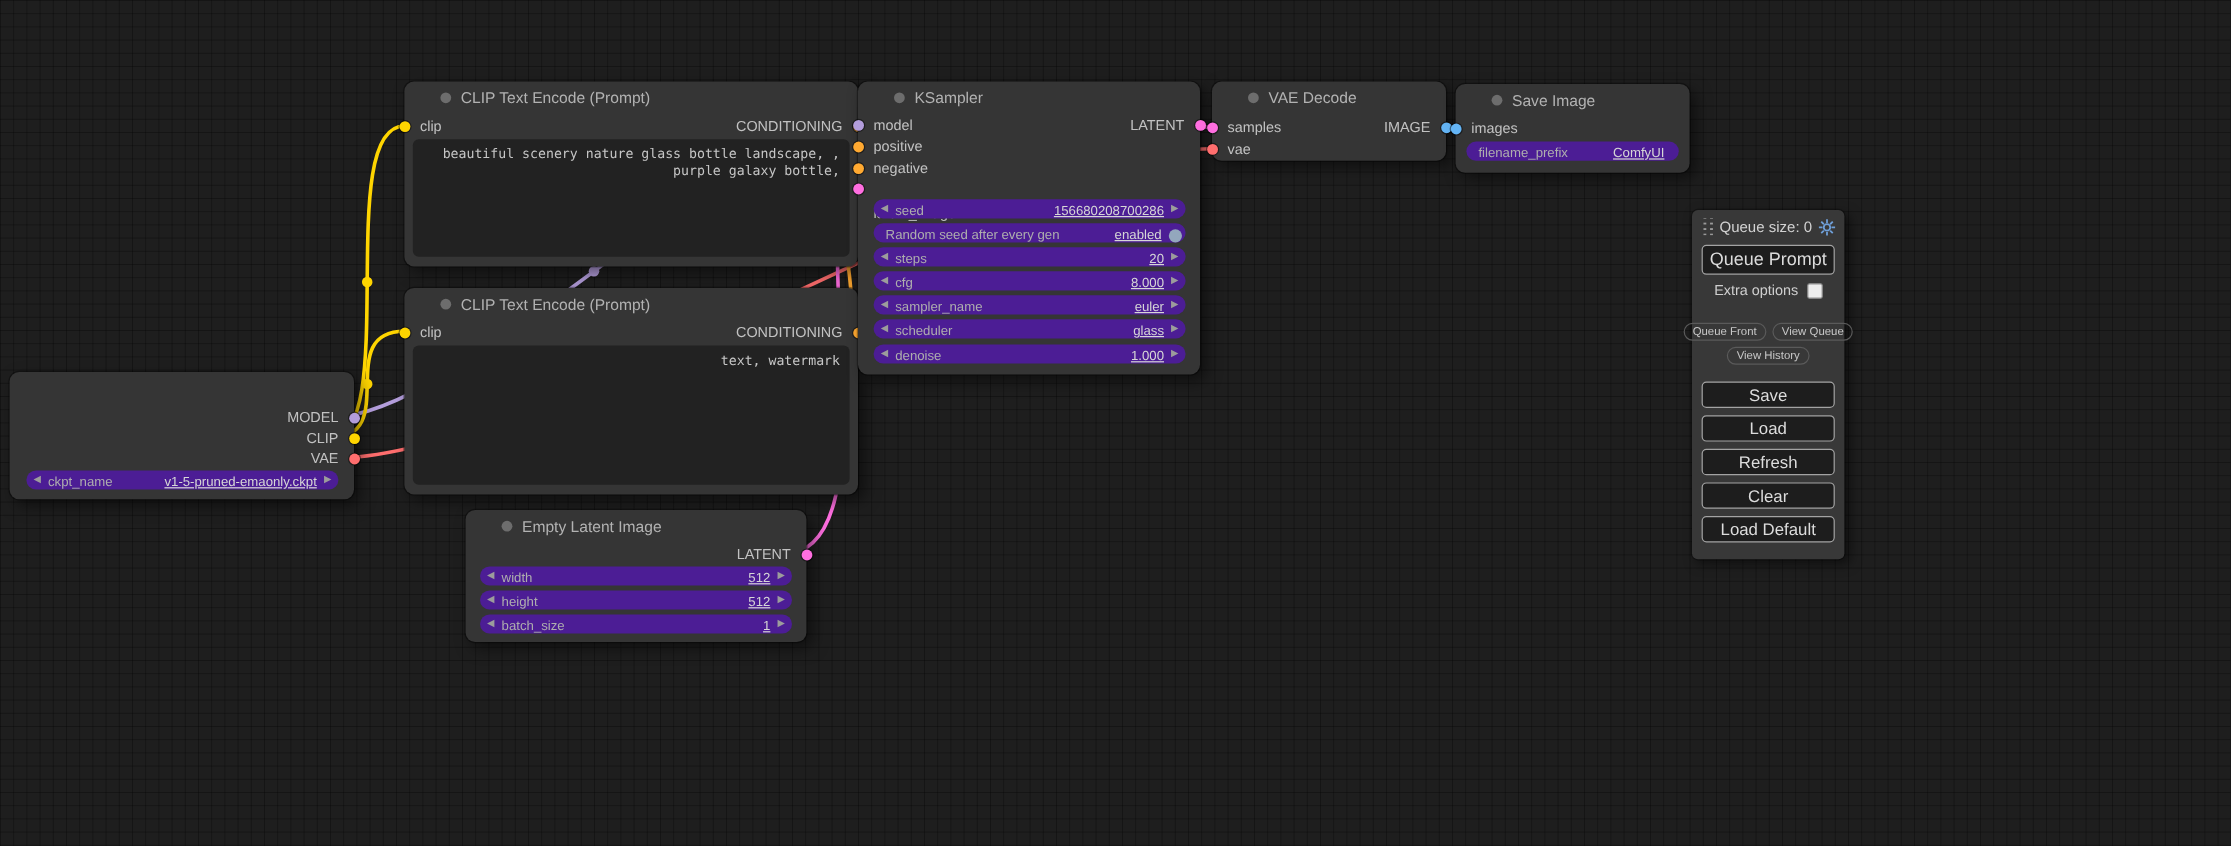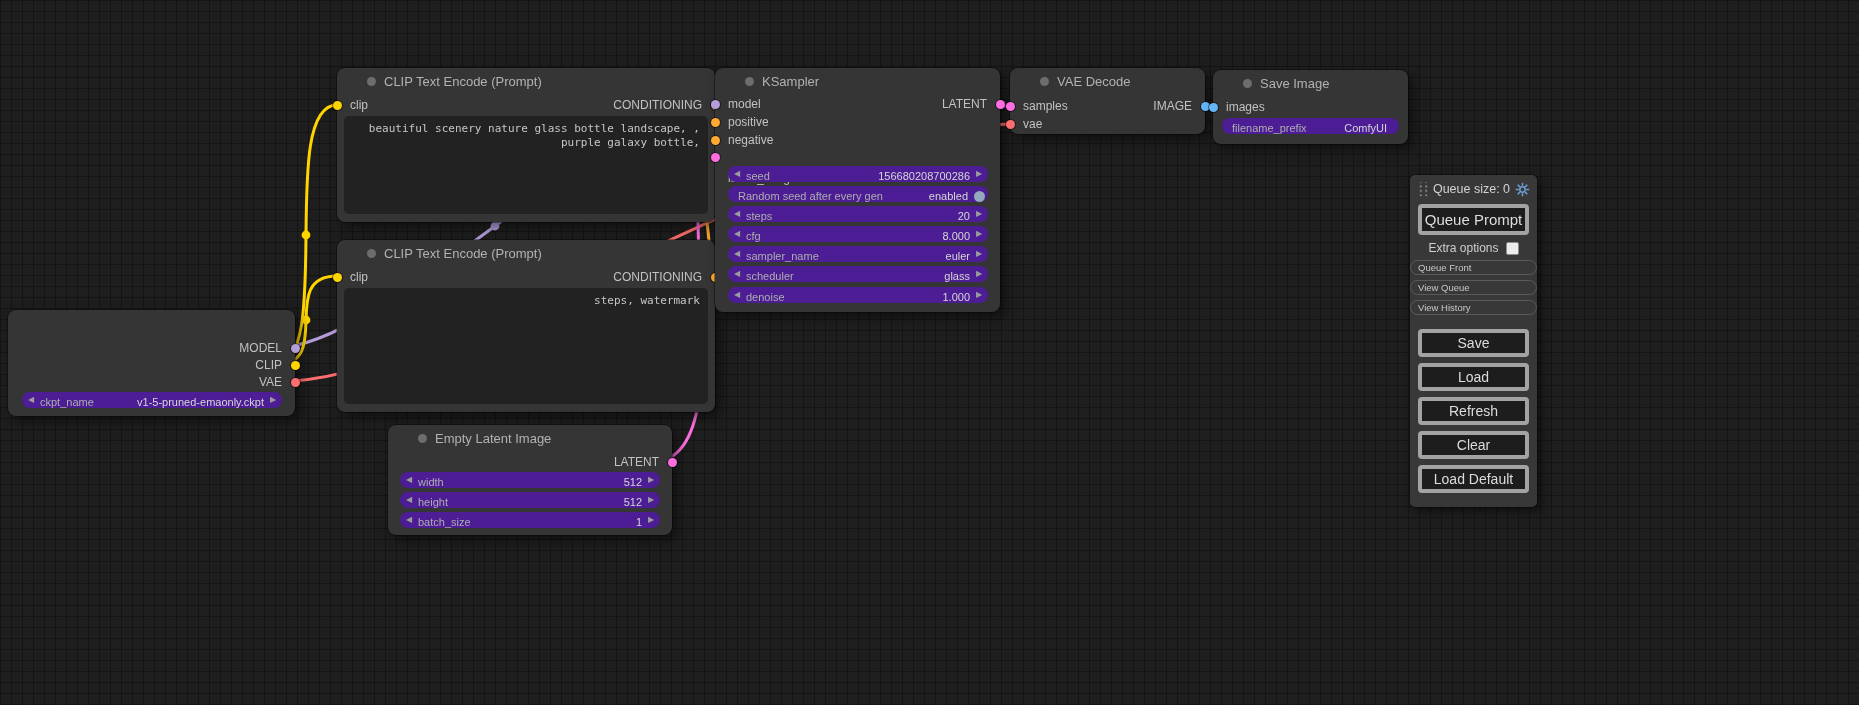--- a/index.html
+++ b/index.html
@@ -20,42 +20,42 @@
   .slot-label.out{right:13px;}
   .dot{position:absolute;width:9px;height:9px;border-radius:50%;box-shadow:0 0 0 1px rgba(0,0,0,.45);}
   .dot.in{left:-4.5px;}
   .dot.out{right:-4.5px;}
   .widget{position:absolute;height:16px;background:#4c1d95;border-radius:9px;display:flex;align-items:flex-end;
     font-size:11px;color:#aeaeae;}
   .warr{flex:none;width:18px;text-align:center;font-size:8px;color:#9c9c9c;line-height:16px;cursor:pointer;}
   .wname{flex:none;white-space:nowrap;}
   .wname.pad{padding-left:10px;}
   .wspace{flex:1;}
-  .wvalue{flex:none;color:#d6d6d6;white-space:nowrap;}
+  .wvalue{flex:none;color:#d6d6d6;white-space:nowrap;text-decoration:underline;}
   .wvalue.pad{padding-right:12px;}
   .knob{flex:none;width:11px;height:11px;border-radius:50%;margin:0 3px 0 6px;}
   .prompt{position:absolute;background:#222;border-radius:5px;padding:6px 8px;
     font-family:"DejaVu Sans Mono",monospace;font-size:11px;line-height:14px;color:#c6c6c6;
     white-space:pre-wrap;overflow:hidden;text-align:right;}
   .menu{position:absolute;z-index:3;left:1410px;top:175px;width:127px;background:#383838;border-radius:5px;
     box-shadow:0 0 0 1px rgba(0,0,0,.3), 4px 4px 10px rgba(0,0,0,.5);padding-bottom:8px;}
   .menu-header{display:flex;align-items:center;height:22px;padding:3px 7px 0 7px;}
   .drag-dots{width:11px;height:14px;cursor:grab;
     background-image:radial-gradient(#9a9a9a 1.1px, transparent 1.25px);
     background-size:5.5px 4.6px;background-position:1px 2px;}
   .queue-size{flex:1;text-align:center;color:#d2d2d2;font-size:12.5px;}
   .gear{flex:none;cursor:pointer;line-height:0;}
-  .btn{display:block;margin:0 8px 6px;width:calc(100% - 16px);background:#1d1d1d;border:4px solid #a3a3a3;
+  .btn{display:block;margin:0 8px 6px;width:calc(100% - 16px);background:#1d1d1d;border:1px solid #a3a3a3;
     border-radius:4px;color:#dcdcdc;text-align:center;box-sizing:border-box;cursor:pointer;
     font-family:"Liberation Sans",sans-serif;}
   .btn.primary{font-size:15px;padding:3px 0;margin-top:4px;}
   .btn.big{font-size:14px;padding:2px 0;}
-  .extra-row{display:flex;align-items:center;justify-content:center;gap:7px;margin:3px 0 5px;color:#cfcfcf;font-size:12px;}
+  .extra-row{display:flex;align-items:center;justify-content:center;gap:7px;margin:3px 0 20px;color:#cfcfcf;font-size:12px;}
   .checkbox{width:11px;height:11px;background:#ededed;border:1px solid #8f8f8f;border-radius:2px;cursor:pointer;}
-  .pill-row{display:flex;justify-content:center;gap:5px;margin-bottom:5px;flex-direction:column;}
+  .pill-row{display:flex;justify-content:center;gap:5px;margin-bottom:5px;}
   .pill{font-size:9.5px;color:#c8c8c8;background:transparent;border:1px solid #5a5a5a;border-radius:9px;
     padding:1px 7px;cursor:pointer;white-space:nowrap;}
   .gap{height:9px;}
 </style>
 </head>
 <body>
 
 <div class="canvas">
 
   <svg class="wires" width="1859" height="705">
@@ -109,21 +109,21 @@
 
   <div class="node" style="left:337px;top:240px;width:358px;height:172px;">
     <div class="ntitle">
       <span class="ndot"></span>
       <span>CLIP Text Encode (Prompt)</span>
     </div>
     <span class="slot-label in" style="top:29px;">clip</span>
     <span class="slot-label out" style="top:29px;">CONDITIONING</span>
     <span class="dot in" style="top: 32.5px; background: rgb(255, 213, 0);"></span>
     <span class="dot out" style="top: 32.5px; background: rgb(255, 169, 49);"></span>
-    <div class="prompt" style="top:48px;left:7px;right:7px;bottom:8px;">steps, watermark</div>
+    <div class="prompt" style="top:48px;left:7px;right:7px;bottom:8px;">text, watermark</div>
   </div>
 
   <div class="node" style="left:388px;top:425px;width:264px;height:110px;">
     <div class="ntitle">
       <span class="ndot"></span>
       <span>Empty Latent Image</span>
     </div>
     <span class="slot-label out" style="top:29px;">LATENT</span>
     <span class="dot out" style="top: 32.5px; background: rgb(255, 110, 224);"></span>
     <div class="widget" style="top:47px;left:12px;right:12px;">

